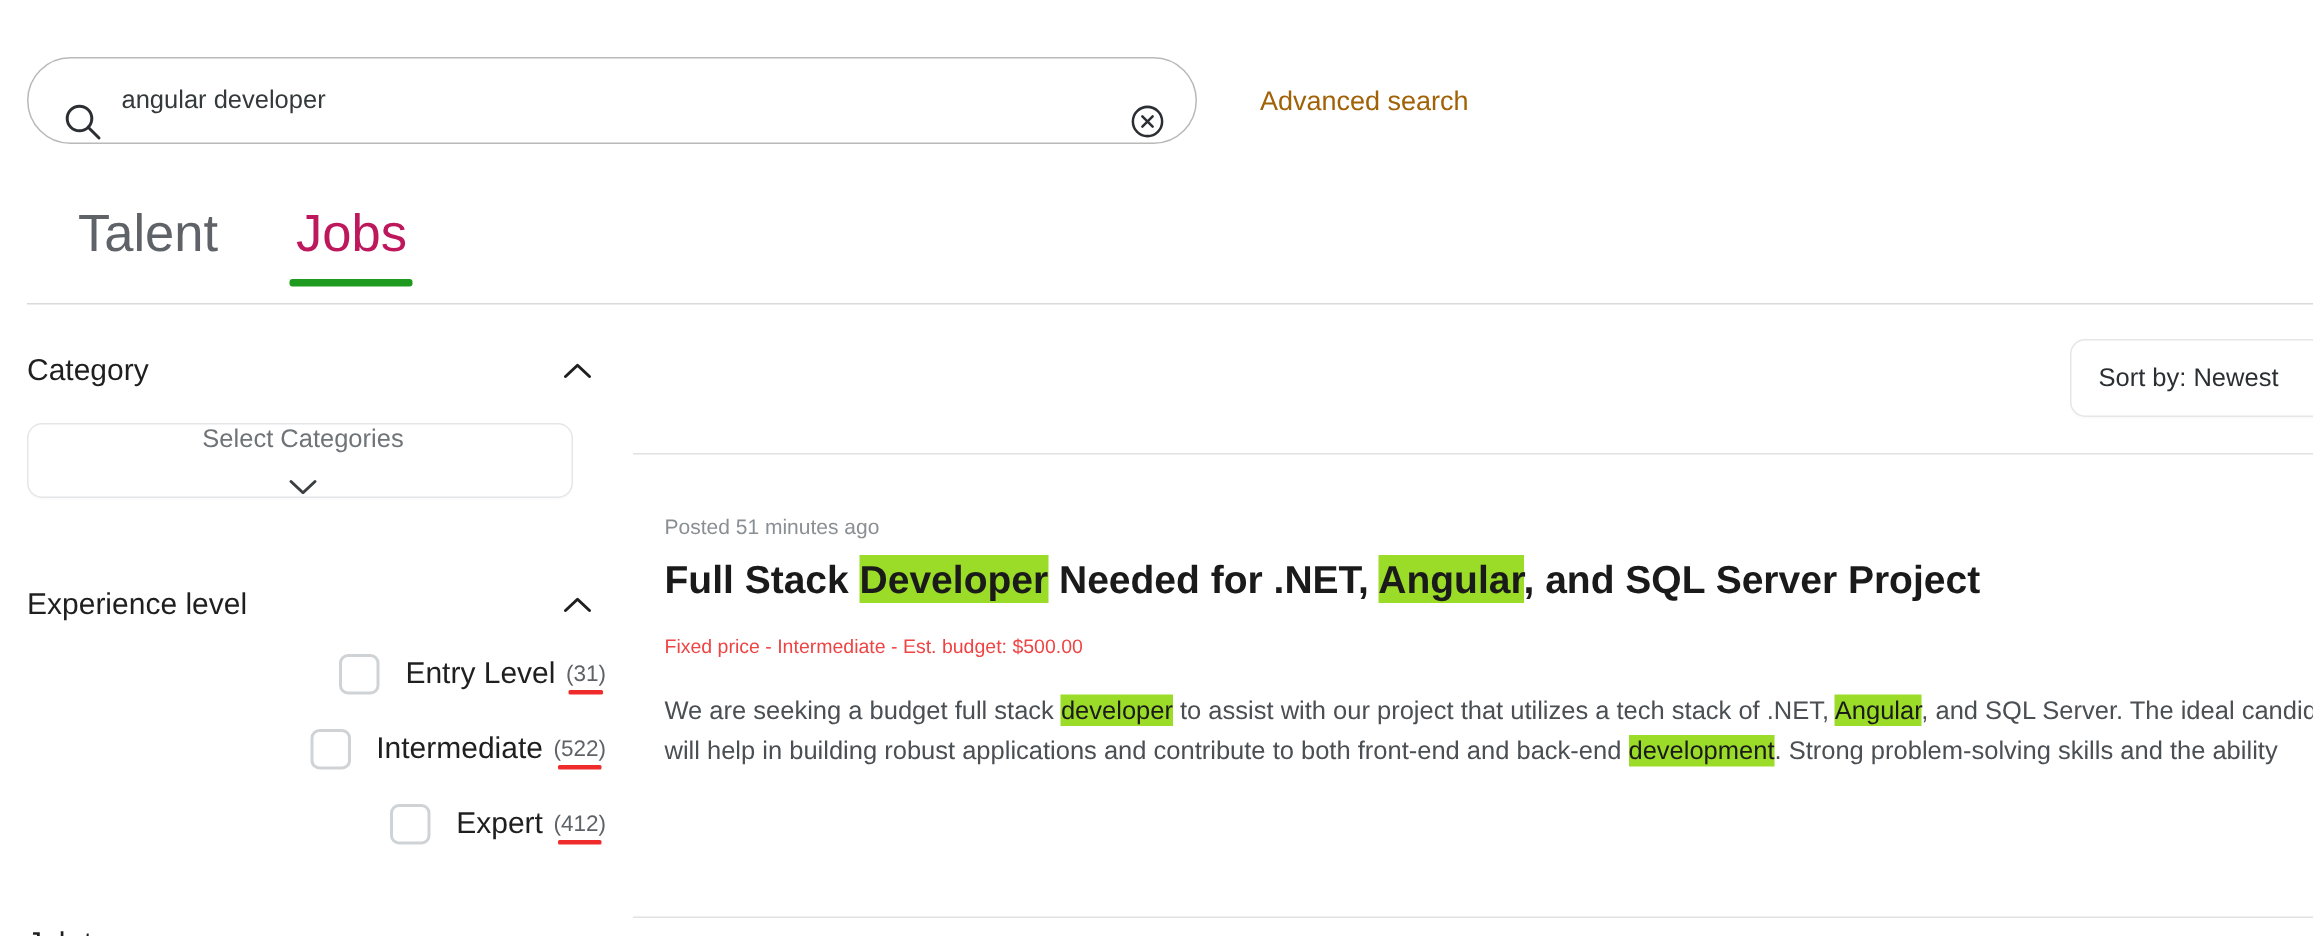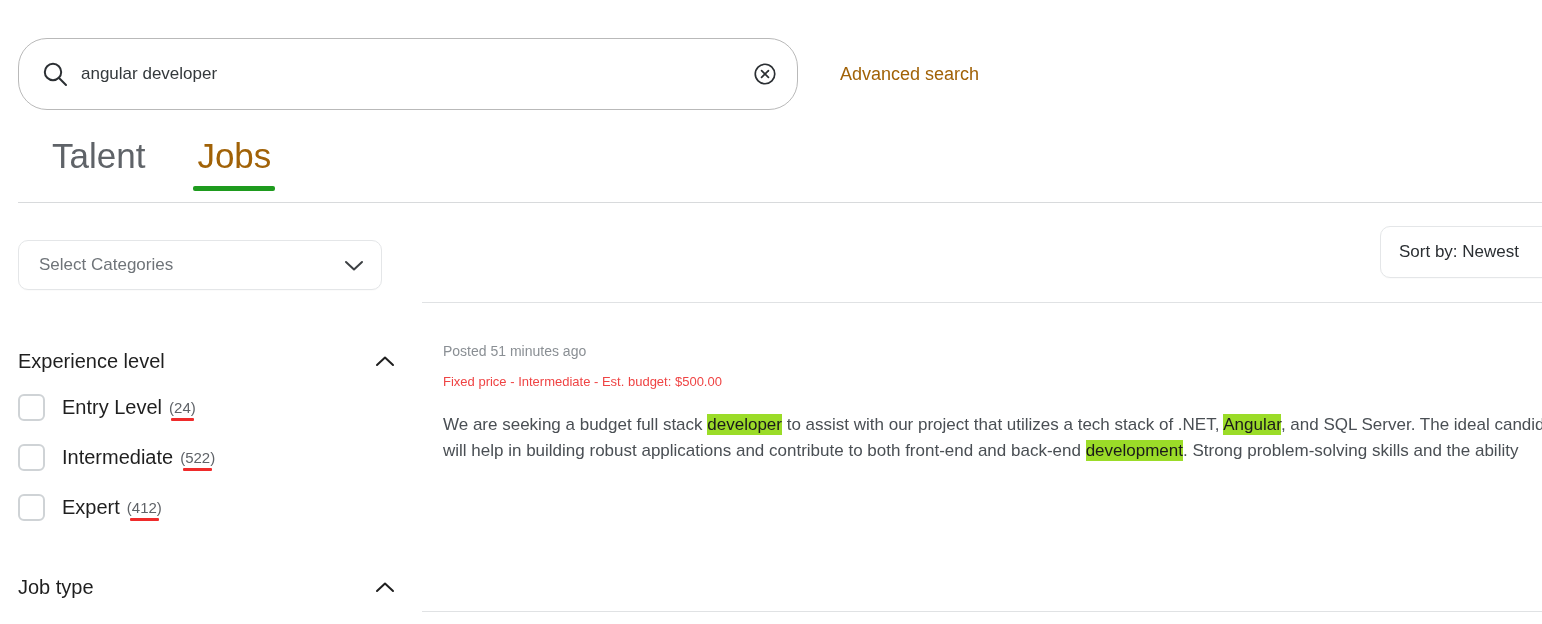--- a/index.html
+++ b/index.html
@@ -12,25 +12,25 @@
     -webkit-font-smoothing: antialiased;
   }
   .page { position: relative; width: 1542px; height: 624px; overflow: hidden; }
 
   
   .search-row {
     position: absolute; left: 18px; top: 38px;
     display: flex; align-items: center; gap: 42px;
   }
   .search-box {
-    width: 780px; height: 72px;
+    width: 780px; height: 58px;
     border: 1.5px solid #b9b9b9;
     border-radius: 29px;
     background: #fff;
-    display: flex; align-items: center;
+    display: flex; align-items: flex-end;
     padding: 0 18px 0 22px;
     position: relative;
   }
   .search-icon { width: 28px; height: 28px; flex: 0 0 auto; margin-right: 12px; }
   .search-input {
     border: 0; outline: 0; background: transparent;
     font-family: "Liberation Sans", sans-serif;
     font-size: 17px; color: #34393c;
     flex: 1 1 auto; height: 100%;
     padding: 0;
@@ -49,21 +49,21 @@
   
   .tabs {
     position: absolute; left: 24px; top: 138px;
     display: flex; align-items: flex-end; gap: 44px; margin-left: 24px;
   }
   .tab {
     font-size: 35px; color: #5f6368; line-height: 1;
     padding: 0 4px 18px 4px; cursor: pointer; position: relative;
     background: none; border: 0; font-family: "Liberation Sans", sans-serif;
   }
-  .tab.active { color: #a16207; }
+  .tab.active { color: #be185d; }
   .tab.active::after {
     content: ""; position: absolute; left: 0; right: 0; bottom: 0;
     height: 5px; background: #1e9b1e; border-radius: 2px;
   }
   .tabs-rule {
     position: absolute; left: 18px; top: 202px; width: 1524px; height: 1px;
     background: #d8dadc;
   }
 
   
@@ -75,25 +75,26 @@
   .filter-title { font-size: 20px; color: #1f1f1f; }
   .chev { width: 22px; height: 14px; }
   .select-box {
     margin-top: 14px;
     width: 364px; height: 50px;
     border: 1px solid #e4e6e8; border-radius: 10px;
     background: #fff;
     display: flex; align-items: center; justify-content: space-between;
     padding: 0 16px 0 20px; cursor: pointer;
     box-shadow: 0 1px 1px rgba(0,0,0,.02);
+    flex-direction: column;
   }
   .select-placeholder { font-size: 17px; color: #6f7479; }
 
   .exp-block { margin-top: 50px; }
-  .cb-row { display: flex; align-items: center; height: 50px; cursor: pointer; }
+  .cb-row { display: flex; align-items: center; height: 50px; cursor: pointer; justify-content: flex-end; }
   .cb {
     width: 27px; height: 27px; border: 2px solid #cfd3d6; border-radius: 6px;
     background: #fff; flex: 0 0 auto; margin-right: 17px;
   }
   .cb-label { font-size: 20px; color: #1f1f1f; }
   .cb-count {
     font-size: 15px; color: #5f6368; margin-left: 7px;
     position: relative; display: inline-block;
   }
   .cb-count::after {
@@ -166,20 +167,28 @@
   </div>
 
   <div class="tabs">
     <button class="tab">Talent</button>
     <button class="tab active">Jobs</button>
   </div>
   <div class="tabs-rule"></div>
 
   <aside class="sidebar">
 
+    <div class="filter-head">
+      <span class="filter-title">Category</span>
+      <span class="chev">
+        <svg viewBox="0 0 22 14" width="22" height="14">
+          <polyline points="3,11 11,3.5 19,11" fill="none" stroke="#1f1f1f" stroke-width="2" stroke-linecap="round" stroke-linejoin="round"></polyline>
+        </svg>
+      </span>
+    </div>
 
     <div class="select-box">
       <span class="select-placeholder">Select Categories</span>
       <span class="chev">
         <svg viewBox="0 0 22 14" width="22" height="14">
           <polyline points="3,4 11,11.5 19,4" fill="none" stroke="#3c4043" stroke-width="2" stroke-linecap="round" stroke-linejoin="round"></polyline>
         </svg>
       </span>
     </div>
 
@@ -189,21 +198,21 @@
         <span class="chev">
           <svg viewBox="0 0 22 14" width="22" height="14">
             <polyline points="3,11 11,3.5 19,11" fill="none" stroke="#1f1f1f" stroke-width="2" stroke-linecap="round" stroke-linejoin="round"></polyline>
           </svg>
         </span>
       </div>
 
       <label class="cb-row">
         <span class="cb"></span>
         <span class="cb-label">Entry Level</span>
-        <span class="cb-count">(24)</span>
+        <span class="cb-count">(31)</span>
       </label>
 
       <label class="cb-row">
         <span class="cb"></span>
         <span class="cb-label">Intermediate</span>
         <span class="cb-count">(522)</span>
       </label>
 
       <label class="cb-row">
         <span class="cb"></span>
@@ -228,20 +237,21 @@
     <div class="sort-row">
       <div class="sort-box">
         <span class="sort-text">Sort by: Newest</span>
       </div>
     </div>
   </div>
   <div class="main-rule-top"></div>
 
   <article class="job-card">
     <div class="posted">Posted 51 minutes ago</div>
+    <h2 class="job-title"><span>Full Stack </span><mark class="hl">Developer</mark><span> Needed for .NET, </span><mark class="hl">Angular</mark><span>, and SQL Server Project</span></h2>
     <div class="job-meta">Fixed price - Intermediate - Est. budget: $500.00</div>
     <div class="job-desc">
       <span class="ln"><span>We are seeking a budget full stack </span><mark class="hl">developer</mark><span> to assist with our project that utilizes a tech stack of .NET, </span><mark class="hl">Angular</mark><span>, and SQL Server. The ideal candidate</span></span>
       <span class="ln"><span>will help in building robust applications and contribute to both front-end and back-end </span><mark class="hl">development</mark><span>. Strong problem-solving skills and the ability</span></span>
     </div>
   </article>
 
   <div class="main-rule-bottom"></div>
 </div>
 

